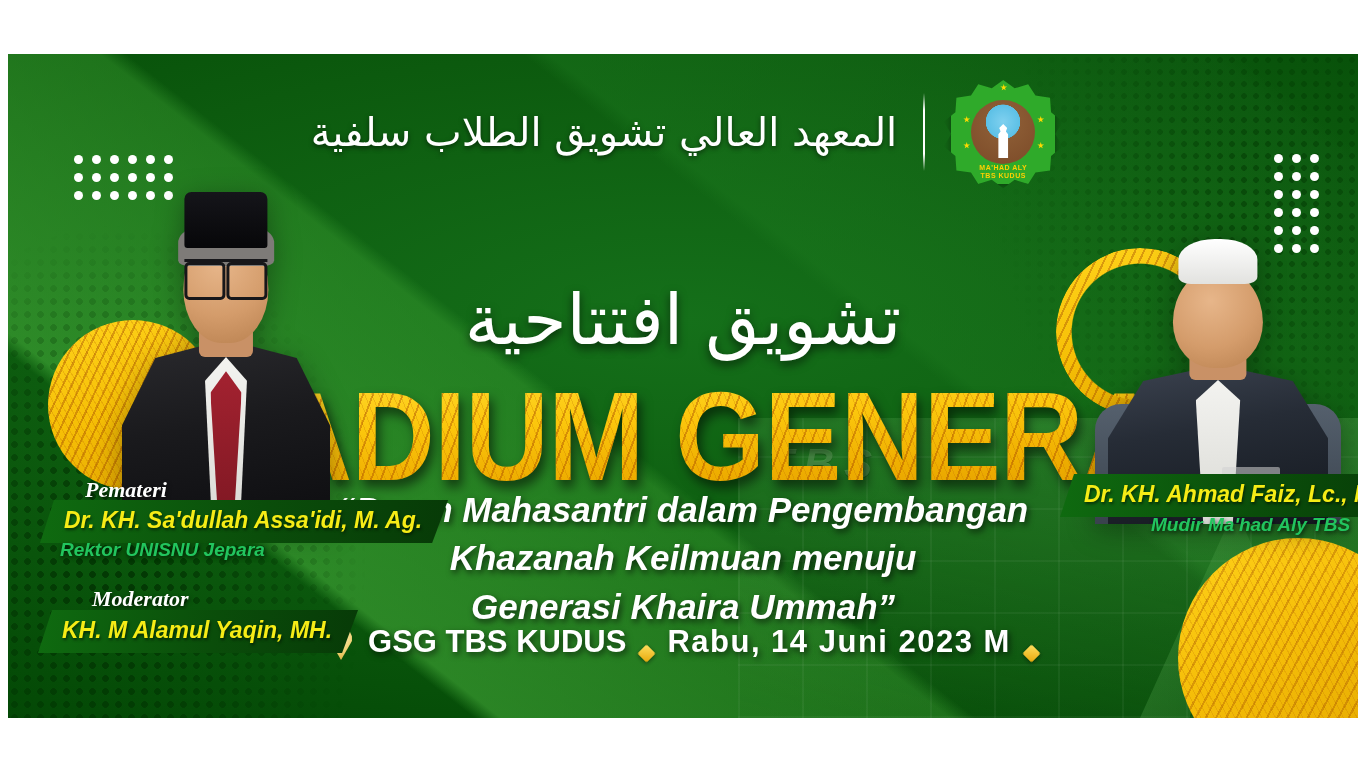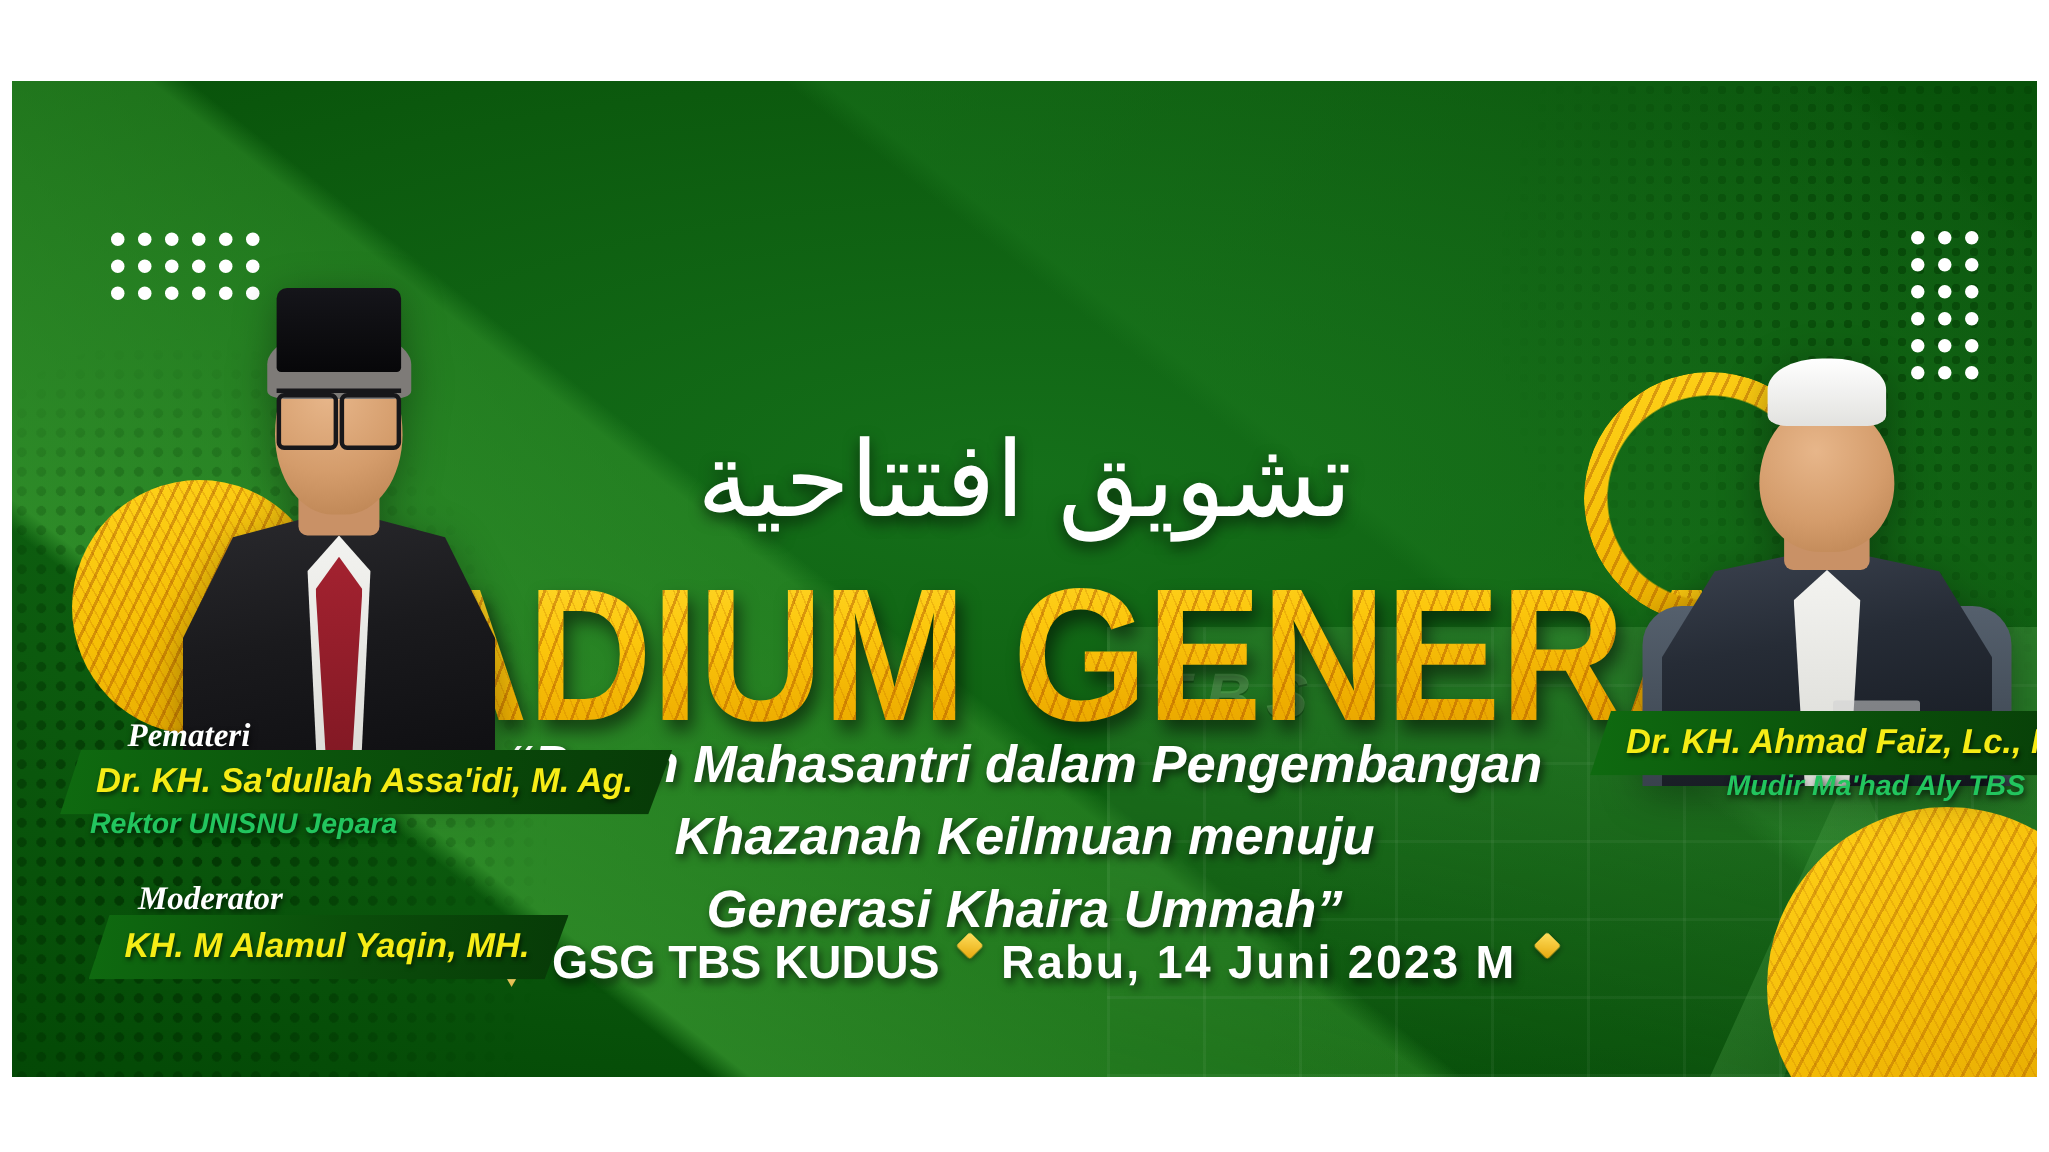--- a/index.html
+++ b/index.html
@@ -272,21 +272,21 @@
     line-height: 1.38;
     text-shadow: 2px 3px 6px rgba(0,0,0,.65);
   }
 
   
   .venue-row {
     position: absolute;
     left: 0; top: 570px;
     width: 100%;
     display: flex;
-    align-items: flex-start;
+    align-items: flex-end;
     justify-content: center;
     gap: 14px;
     color: #ffffff;
     font-family: "Liberation Sans", sans-serif;
     font-weight: 700;
     font-size: 31px;
     text-shadow: 2px 3px 6px rgba(0,0,0,.6);
   }
   .venue-row .date-text { letter-spacing: 1.5px; }
   .pin-icon {
@@ -454,21 +454,21 @@
     font-style: italic;
     font-size: 19px;
     text-shadow: 1px 2px 4px rgba(0,0,0,.7);
     white-space: nowrap;
   }
 
   #role-pemateri  { left: 45px;  top: 423px; }
   #plate-pemateri { left: 32px;  top: 446px; }
   #sub-pemateri   { left: 52px;  top: 485px; }
   #role-moderator { left: 52px;  top: 532px; }
-  #plate-moderator{ left: 51px;  top: 556px; }
+  #plate-moderator{ left: 30px;  top: 556px; }
 
   #plate-faiz { left: 1052px; top: 420px; }
   #sub-faiz   { left: 1143px; top: 460px; }
 </style>
 </head>
 <body>
 
 <div id="stage">
   <div id="banner">
 
@@ -518,20 +518,39 @@
       <span class="dot"></span>
         <span class="dot"></span>
       <span class="dot"></span>
         <span class="dot"></span>
       <span class="dot"></span>
         <span class="dot"></span>
       <span class="dot"></span>
         <span class="dot"></span>
     </div>
 
+    <div class="header">
+      <div class="arabic-institute">المعهد العالي تشويق الطلاب سلفية</div>
+      <div class="header-divider"></div>
+      <div class="emblem">
+        <div class="emb-star"></div>
+        <div class="emb-inner">
+          <div class="emb-tower"></div>
+        </div>
+        <div class="emb-dot" style="left:49px; top:4px;"></div>
+        <div class="emb-dot" style="left:12px; top:36px;"></div>
+        <div class="emb-dot" style="left:86px; top:36px;"></div>
+        <div class="emb-dot" style="left:12px; top:62px;"></div>
+        <div class="emb-dot" style="left:86px; top:62px;"></div>
+        <div class="emb-text">
+          <span>MA'HAD ALY</span><br>
+          <span>TBS KUDUS</span>
+        </div>
+      </div>
+    </div>
 
     <div class="arabic-title">تشويق افتتاحية</div>
 
     <div class="main-title">STADIUM GENERAL</div>
 
     <div class="subtitle">
       <div>“Peran Mahasantri dalam Pengembangan</div>
       <div>Khazanah Keilmuan menuju</div>
       <div>Generasi Khaira Ummah”</div>
     </div>

